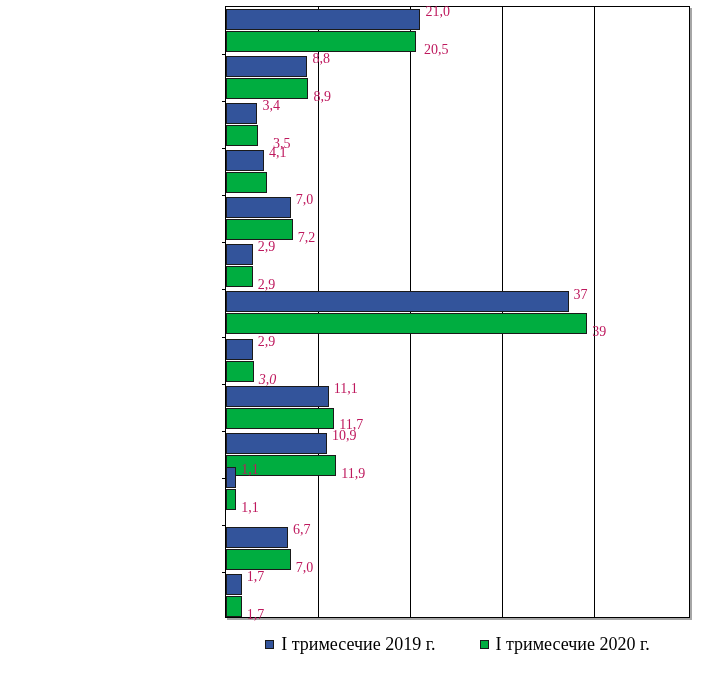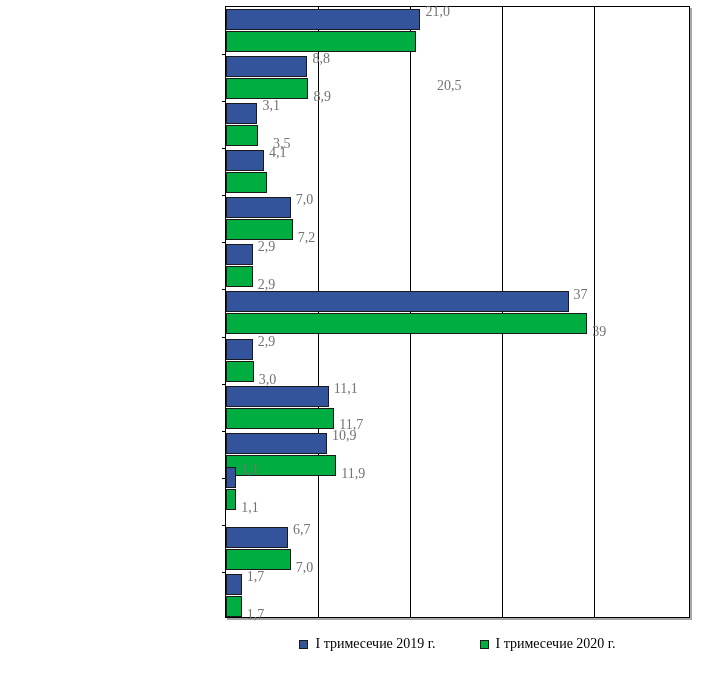--- a/index.html
+++ b/index.html
@@ -36,63 +36,63 @@
   }
   .bar.s0{background:#33549b;}
   .bar.s1{background:#00ad40;}
 
   .bar-value{
     position:absolute;
     height:21px;
     line-height:21px;
     font-size:14px;
     white-space:nowrap;
-    color:#737373;
+    color:#be185d;
   }
 
   
   .legend{
     position:absolute;
     left:225px;top:632px;width:465px;height:24px;
     display:flex;align-items:center;justify-content:center;gap:44px;
   }
   .legend-item{display:flex;align-items:center;gap:7px;}
   .legend-swatch{
     width:9px;height:9px;border:1px solid #1a1a1a;box-sizing:border-box;display:block;
   }
   .legend-swatch.s0{background:#33549b;}
   .legend-swatch.s1{background:#00ad40;}
-  .legend-label{font-size:14px;line-height:14px;white-space:nowrap;}
+  .legend-label{font-size:18px;line-height:14px;white-space:nowrap;}
 </style>
 </head>
 <body>
 
 <div id="chart-root">
 
   <div class="plot-frame">
     <div class="gridline" style="left:92px"></div>
     <div class="gridline" style="left:184px"></div>
     <div class="gridline" style="left:276px"></div>
     <div class="gridline" style="left:368px"></div>
     <div class="rows" id="rows-host">
         <div class="row" style="top: 0px; height: 47.0769px;">
           <div class="bar s0" style="top: 2.03846px; width: 194.46px;"></div>
           <div class="bar-value" style="top: -5.96154px; left: 199.46px;">21,0</div>
           <div class="bar s1" style="top: 24.0385px; width: 189.83px;"></div>
-          <div class="bar-value" style="top: 32.0385px; left: 211px; margin-top: 36px;">20,5</div>
+          <div class="bar-value" style="top: 32.0385px; left: 198px;">20,5</div>
         </div>
         <div class="row" style="top: 47.0769px; height: 47.0769px; padding-left: 48px;">
           <div class="bar s0" style="top: 2.03846px; width: 81.488px;"></div>
           <div class="bar-value" style="top: -5.96154px; left: 86.488px;">8,8</div>
           <div class="bar s1" style="top: 24.0385px; width: 82.414px;"></div>
           <div class="bar-value" style="top: 32.0385px; left: 87.414px;">8,9</div>
         </div>
         <div class="row" style="top: 94.1538px; height: 47.0769px;">
           <div class="bar s0" style="top: 2.03846px; width: 31.484px;"></div>
-          <div class="bar-value" style="top: -5.96154px; left: 36.484px;">3,1</div>
+          <div class="bar-value" style="top: -5.96154px; left: 36.484px;">3,4</div>
           <div class="bar s1" style="top: 24.0385px; width: 32.41px;"></div>
           <div class="bar-value" style="top: 32.0385px; left: 47px;">3,5</div>
         </div>
         <div class="row" style="top: 141.231px; height: 47.0769px;">
           <div class="bar s0" style="top: 2.03846px; width: 37.966px;"></div>
           <div class="bar-value" style="top: -5.96154px; left: 42.966px;">4,1</div>
           <div class="bar s1" style="top: 24.0385px; width: 40.744px;"></div>
           <div class="bar-value" style="top: 50px; left: 45.744px; font-style: italic;">4,4</div>
         </div>
         <div class="row" style="top: 188.308px; height: 47.0769px;">
@@ -110,21 +110,21 @@
         <div class="row" style="top: 282.462px; height: 47.0769px;">
           <div class="bar s0" style="top: 2.03846px; width: 342.62px;"></div>
           <div class="bar-value" style="top: -5.96154px; left: 347.62px;">37</div>
           <div class="bar s1" style="top: 24.0385px; width: 361.14px;"></div>
           <div class="bar-value" style="top: 32.0385px; left: 366.14px;">39</div>
         </div>
         <div class="row" style="top: 329.538px; height: 47.0769px;">
           <div class="bar s0" style="top: 2.03846px; width: 26.854px;"></div>
           <div class="bar-value" style="top: -5.96154px; left: 31.854px;">2,9</div>
           <div class="bar s1" style="top: 24.0385px; width: 27.78px;"></div>
-          <div class="bar-value" style="top: 32.0385px; left: 32.78px;">3,0</div>
+          <div class="bar-value" style="top: 32.0385px; left: 32.78px; font-style: italic;">3,0</div>
         </div>
         <div class="row" style="top: 376.615px; height: 47.0769px;">
           <div class="bar s0" style="top: 2.03846px; width: 102.786px;"></div>
           <div class="bar-value" style="top: -5.96154px; left: 107.786px;">11,1</div>
           <div class="bar s1" style="top: 24.0385px; width: 108.342px;"></div>
           <div class="bar-value" style="top: 30px; left: 113.342px;">11,7</div>
         </div>
         <div class="row" style="top: 423.692px; height: 47.0769px;">
           <div class="bar s0" style="top: 2.03846px; width: 100.934px;"></div>
           <div class="bar-value" style="top: -5.96154px; left: 105.934px;">10,9</div>

